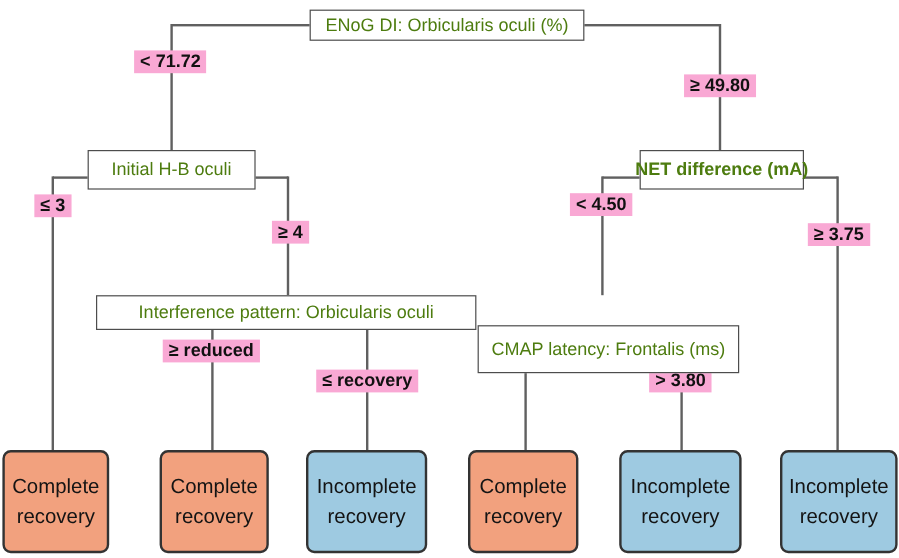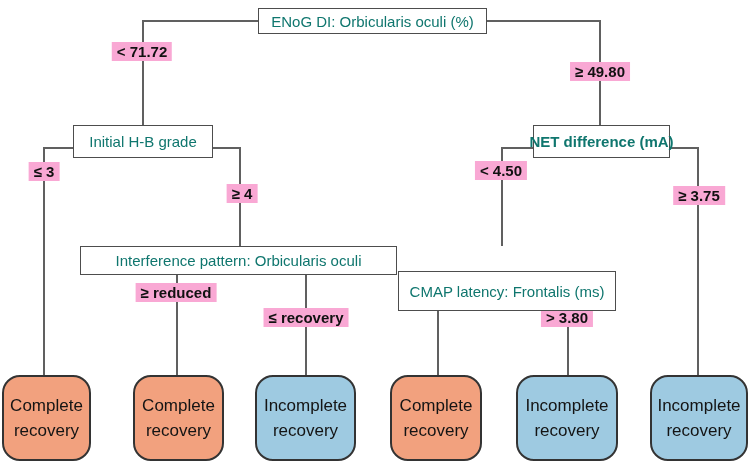--- a/index.html
+++ b/index.html
@@ -18,21 +18,21 @@
   
   .dbox {
     position: absolute;
     box-sizing: border-box;
     background: #ffffff;
     border: 1.5px solid #4d4d4d;
     display: flex;
     align-items: center;
     justify-content: center;
     font-size: 15px;
-    color: #0f766e;
+    color: #4d7c0f;
     white-space: nowrap;
     z-index: 3;
   }
   
   .hline, .vline {
     position: absolute;
     background: #606060;
     z-index: 1;
   }
   .hline { height: 1.5px; }
@@ -49,21 +49,21 @@
     white-space: nowrap;
     z-index: 2;
   }
   
   .leaf {
     position: absolute;
     top: 375px;
     height: 86px;
     box-sizing: border-box;
     border: 2px solid #333333;
-    border-radius: 18px;
+    border-radius: 7px;
     display: flex;
     align-items: center;
     justify-content: center;
     text-align: center;
     font-size: 17px;
     line-height: 1.5;
     color: #141414;
     z-index: 3;
     padding: 0 2px;
   }
@@ -88,21 +88,21 @@
   <div class="hline" style="left:669px; top:147px; width:29px;"></div>
   <div class="vline" style="left:697px; top:147px; height:230px;"></div>
 
   <div class="vline" style="left:176px; top:274px; height:103px;"></div>
   <div class="vline" style="left:305px; top:274px; height:103px;"></div>
   <div class="vline" style="left:437px; top:274px; height:103px;"></div>
   <div class="vline" style="left:567px; top:274px; height:103px;"></div>
 
   <div class="dbox" style="left:258px; top:8px; width:229px; height:26px;">ENoG DI: Orbicularis oculi (%)</div>
 
-  <div class="dbox" style="left:73px; top:125px; width:140px; height:33px;">Initial H-B grade</div>
+  <div class="dbox" style="left:73px; top:125px; width:140px; height:33px;">Initial H-B oculi</div>
 
   <div class="dbox" style="left:533px; top:125px; width:137px; height:33px;font-weight:bold;">NET difference (mA)</div>
 
   <div class="dbox" style="left:80px; top:246px; width:317px; height:29px;">Interference pattern: Orbicularis oculi</div>
 
   <div class="dbox" style="left:398px; top:246px; width:218px; height:40px;margin-top:25px;">CMAP latency: Frontalis (ms)</div>
 
   <div class="blabel" style="left:142px; top:42px;">&lt; 71.72</div>
   <div class="blabel" style="left:600px; top:62px;">≥ 49.80</div>
 

